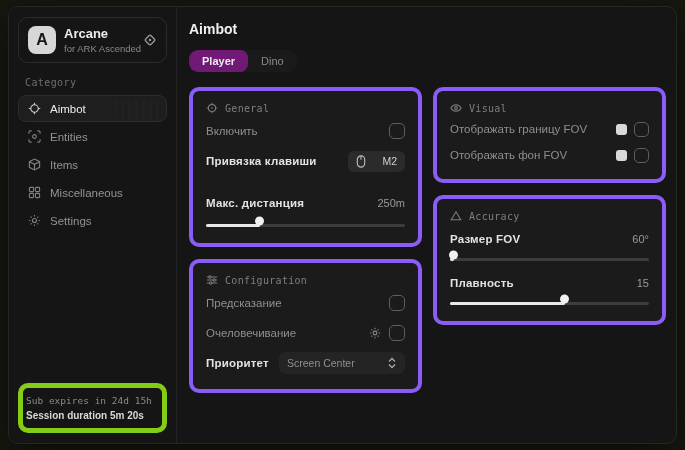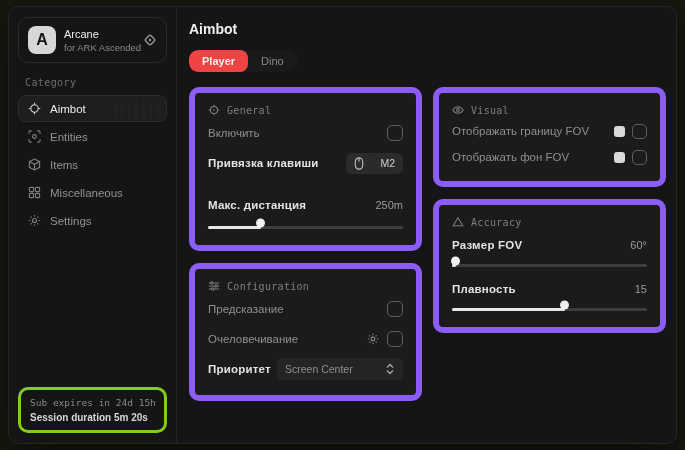--- a/index.html
+++ b/index.html
@@ -30,21 +30,21 @@
   .logo-card {
     border:1px solid #2b2b2b; border-radius:10px; padding:8px 9px;
     display:flex; align-items:center; gap:8px;
   }
   .logo-badge {
     width:28px; height:28px; border-radius:8px; background:#d7d7d7;
     color:#161616; font-weight:bold; font-size:16px;
     display:flex; align-items:center; justify-content:center;
   }
   .logo-text { flex:1; min-width:0; }
-  .logo-name { font-size:11px; font-weight:normal; color:#ededed; }
+  .logo-name { font-size:13px; font-weight:bold; color:#ededed; }
   .logo-sub  { font-size:9.5px; color:#8a8a8a; margin-top:2px; white-space:nowrap; }
   .logo-diamond { color:#9a9a9a; display:flex; }
 
   .category-label {
     font-family:"DejaVu Sans Mono", monospace;
     font-size:10px; color:#6e6e6e; margin:14px 0 7px 7px; letter-spacing:.4px;
   }
   .nav { display:flex; flex-direction:column; gap:1px; }
   .nav-item {
     display:flex; align-items:center; gap:9px; height:27px; padding:0 8px;
@@ -54,41 +54,41 @@
   .nav-item.active { background:#1e1e1e; border-color:#2c2c2c; color:#ececec; }
   .nav-item .nicon { display:flex; width:14px; justify-content:center; color:inherit; opacity:.85; }
   .nav-watermark {
     position:absolute; right:6px; top:4px; height:19px; width:46px; opacity:.18;
     background:repeating-linear-gradient(90deg, #2e2e2e 0 3px, transparent 3px 7px);
     border-radius:2px; pointer-events:none;
   }
 
   .sidebar-spacer { flex:1; }
   .footer-card {
-    border:3px solid #84cc16; border-radius:10px; padding:7px 9px;
+    border:5px solid #84cc16; border-radius:10px; padding:7px 3px;
   }
   .footer-line1 { font-family:"DejaVu Sans Mono", monospace; font-size:9.5px; color:#8a8a8a; white-space:nowrap; }
   .footer-line2 { font-size:10px; font-weight:bold; color:#d8d8d8; margin-top:4px; white-space:nowrap; }
 
   
   .main { flex:1; padding:14px 12px 12px 12px; overflow:hidden; }
   .page-title { font-size:14px; font-weight:bold; color:#f0f0f0; }
   .tabs {
     display:inline-flex; background:#1a1a1a; border-radius:9px; margin-top:13px; overflow:hidden;
   }
   .tab {
     font-size:11px; padding:5px 13px; color:#8a8a8a; cursor:pointer; border-radius:8px;
   }
-  .tab.active { background:#ef4444; color:#ededed; font-weight:bold; }
+  .tab.active { background:#701a75; color:#ededed; font-weight:bold; }
 
   .grid { display:flex; gap:11px; margin-top:15px; align-items:flex-start; }
   .col { display:flex; flex-direction:column; gap:12px; width:233px; }
 
   .card {
-    background:#1b1b1b; border:6px solid #8b5cf6; border-radius:10px;
+    background:#1b1b1b; border:4px solid #8b5cf6; border-radius:10px;
     padding:11px 13px 13px 13px; width:233px;
   }
   .card-header {
     display:flex; align-items:center; gap:7px;
     font-family:"DejaVu Sans Mono", monospace; font-size:10px; color:#7f7f7f; letter-spacing:.3px;
   }
   .card-header .hicon { display:flex; color:#7f7f7f; }
 
   .row { display:flex; align-items:center; justify-content:space-between; min-height:26px; margin-top:4px; }
   .row:first-of-type { margin-top:7px; }

